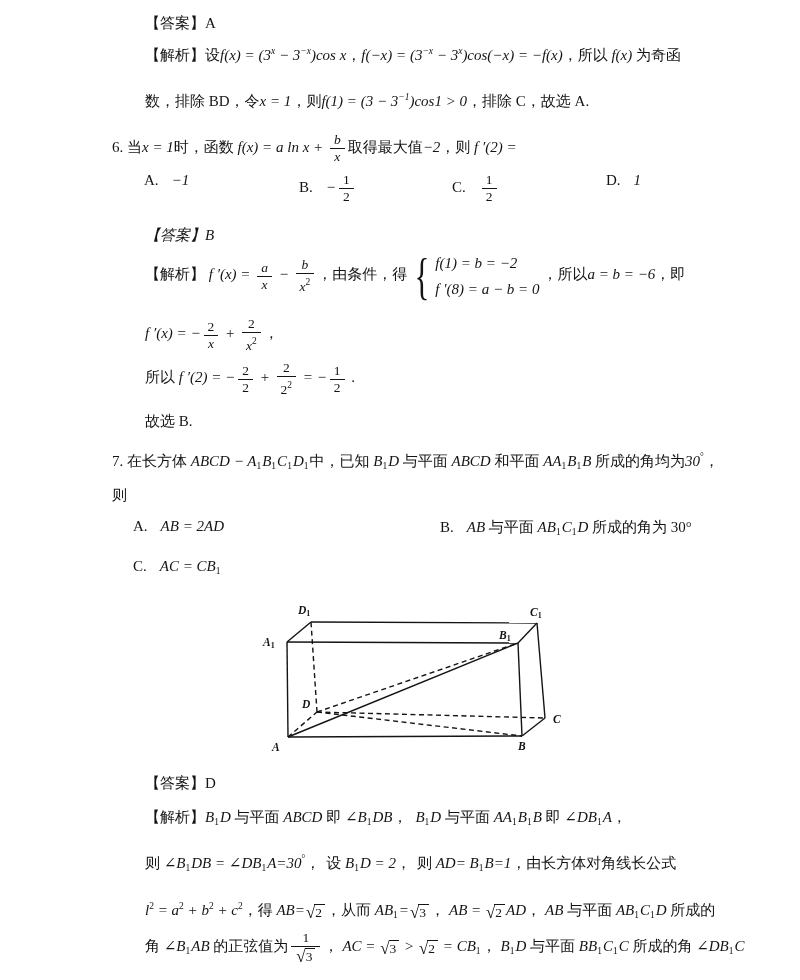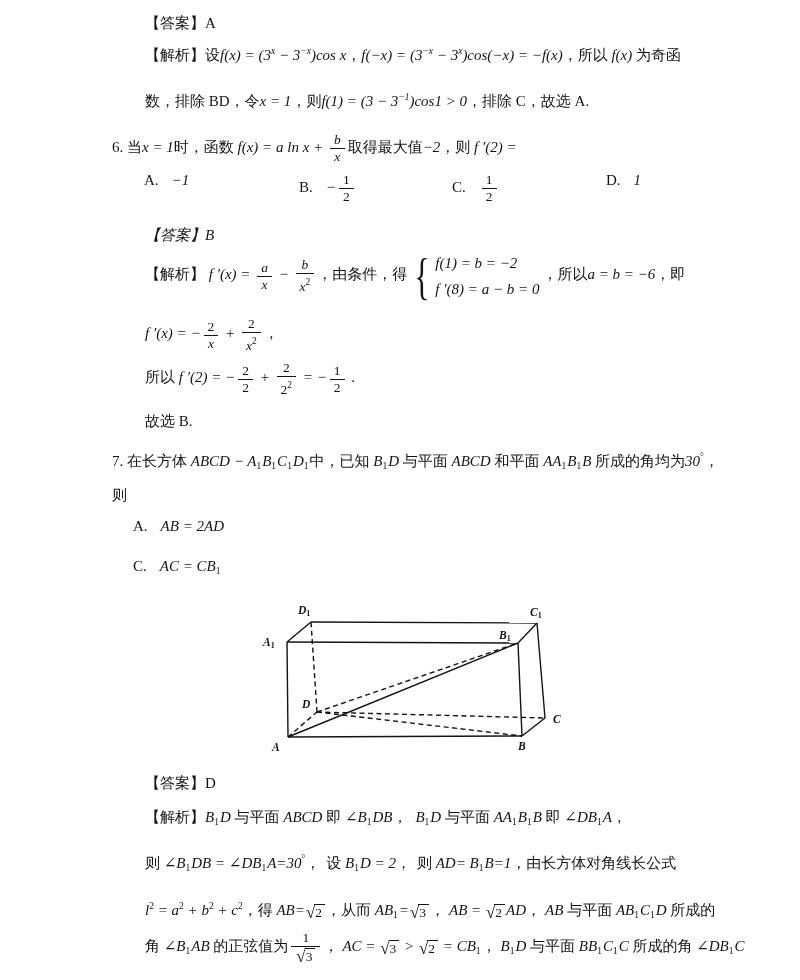--- a/index.html
+++ b/index.html
@@ -58,20 +58,21 @@
             <span class="row"><span class="m">f ′(8) = a − b = 0</span></span>
           </span>
         </span><span class="t">，所以</span><span class="m">a = b = −6</span><span class="t">，即</span></div>
       <div class="line b" style="top: 316px;"><span class="m">f ′(x) = −</span><span class="frac"><span class="num"><span class="t">2</span></span><span class="den"><span class="m">x</span></span></span><span class="m"> + </span><span class="frac"><span class="num"><span class="t">2</span></span><span class="den"><span class="m">x</span><span class="sup"><span class="t">2</span></span></span></span><span class="t">，</span></div>
       <div class="line b" style="top: 360px;"><span class="t">所以</span><span class="m"> f ′(2) = −</span><span class="frac"><span class="num"><span class="t">2</span></span><span class="den"><span class="t">2</span></span></span><span class="m"> + </span><span class="frac"><span class="num"><span class="t">2</span></span><span class="den"><span class="t">2</span><span class="sup"><span class="t">2</span></span></span></span><span class="m"> = −</span><span class="frac"><span class="num"><span class="t">1</span></span><span class="den"><span class="t">2</span></span></span><span class="t"> .</span></div>
       <div class="line b" style="top: 410px;"><span class="t">故选 B.</span></div>
       <div class="line q" style="top: 446px;"><span class="t">7.  在长方体</span><span class="m"> ABCD − A</span><span class="sub"><span class="t">1</span></span><span class="m">B</span><span class="sub"><span class="t">1</span></span><span class="m">C</span><span class="sub"><span class="t">1</span></span><span class="m">D</span><span class="sub"><span class="t">1</span></span><span class="t">中，已知</span><span class="m"> B</span><span class="sub"><span class="t">1</span></span><span class="m">D </span><span class="t">与平面</span><span class="m"> ABCD </span><span class="t">和平面</span><span class="m"> AA</span><span class="sub"><span class="t">1</span></span><span class="m">B</span><span class="sub"><span class="t">1</span></span><span class="m">B </span><span class="t">所成的角均为</span><span class="m">30</span><span class="sup"><span class="t">°</span></span><span class="t">，</span></div>
       <div class="line q" style="top: 484px;"><span class="t">则</span></div>
       <div class="optrow opts2" style="top: 518px;">
         <span class="opt"><span class="lab t">A.</span><span class="m">AB = 2AD</span></span>
+        <span class="opt"><span class="lab t">B.</span><span class="m">AB </span><span class="t">与平面</span><span class="m"> AB</span><span class="sub"><span class="t">1</span></span><span class="m">C</span><span class="sub"><span class="t">1</span></span><span class="m">D </span><span class="t">所成的角为 30°</span></span>
       </div>
       <div class="optrow opts2" style="top: 558px;">
         <span class="opt"><span class="lab t">C.</span><span class="m">AC = CB</span><span class="sub"><span class="t">1</span></span></span>
       </div>
       <div class="line b" style="top: 772px;"><span class="t">【答案】D</span></div>
       <div class="line b" style="top: 806px;"><span class="t">【解析】</span><span class="m">B</span><span class="sub"><span class="t">1</span></span><span class="m">D </span><span class="t">与平面</span><span class="m"> ABCD </span><span class="t">即</span><span class="m"> ∠B</span><span class="sub"><span class="t">1</span></span><span class="m">DB</span><span class="t">，</span><span style="display: inline-block; width: 8px;"></span><span class="m">B</span><span class="sub"><span class="t">1</span></span><span class="m">D </span><span class="t">与平面</span><span class="m"> AA</span><span class="sub"><span class="t">1</span></span><span class="m">B</span><span class="sub"><span class="t">1</span></span><span class="m">B </span><span class="t">即</span><span class="m"> ∠DB</span><span class="sub"><span class="t">1</span></span><span class="m">A</span><span class="t">，</span></div>
       <div class="line b" style="top: 848px;"><span class="t">则</span><span class="m"> ∠B</span><span class="sub"><span class="t">1</span></span><span class="m">DB = ∠DB</span><span class="sub"><span class="t">1</span></span><span class="m">A</span><span class="m">=30</span><span class="sup"><span class="t">°</span></span><span class="t">，</span><span style="display: inline-block; width: 6px;"></span><span class="t">设</span><span class="m"> B</span><span class="sub"><span class="t">1</span></span><span class="m">D = 2</span><span class="t">，</span><span style="display: inline-block; width: 6px;"></span><span class="t">则</span><span class="m"> AD</span><span class="m">= B</span><span class="sub"><span class="t">1</span></span><span class="m">B</span><span class="m">=1</span><span class="t">，由长方体对角线长公式</span></div>
       <div class="line b" style="top: 895px;"><span class="m">l</span><span class="sup"><span class="t">2</span></span><span class="m"> = a</span><span class="sup"><span class="t">2</span></span><span class="m"> + b</span><span class="sup"><span class="t">2</span></span><span class="m"> + c</span><span class="sup"><span class="t">2</span></span><span class="t">，得</span><span class="m"> AB=</span><span class="sqrt">
           <span class="rad">√</span>
           <span class="radbody"><span class="t">2</span></span>

